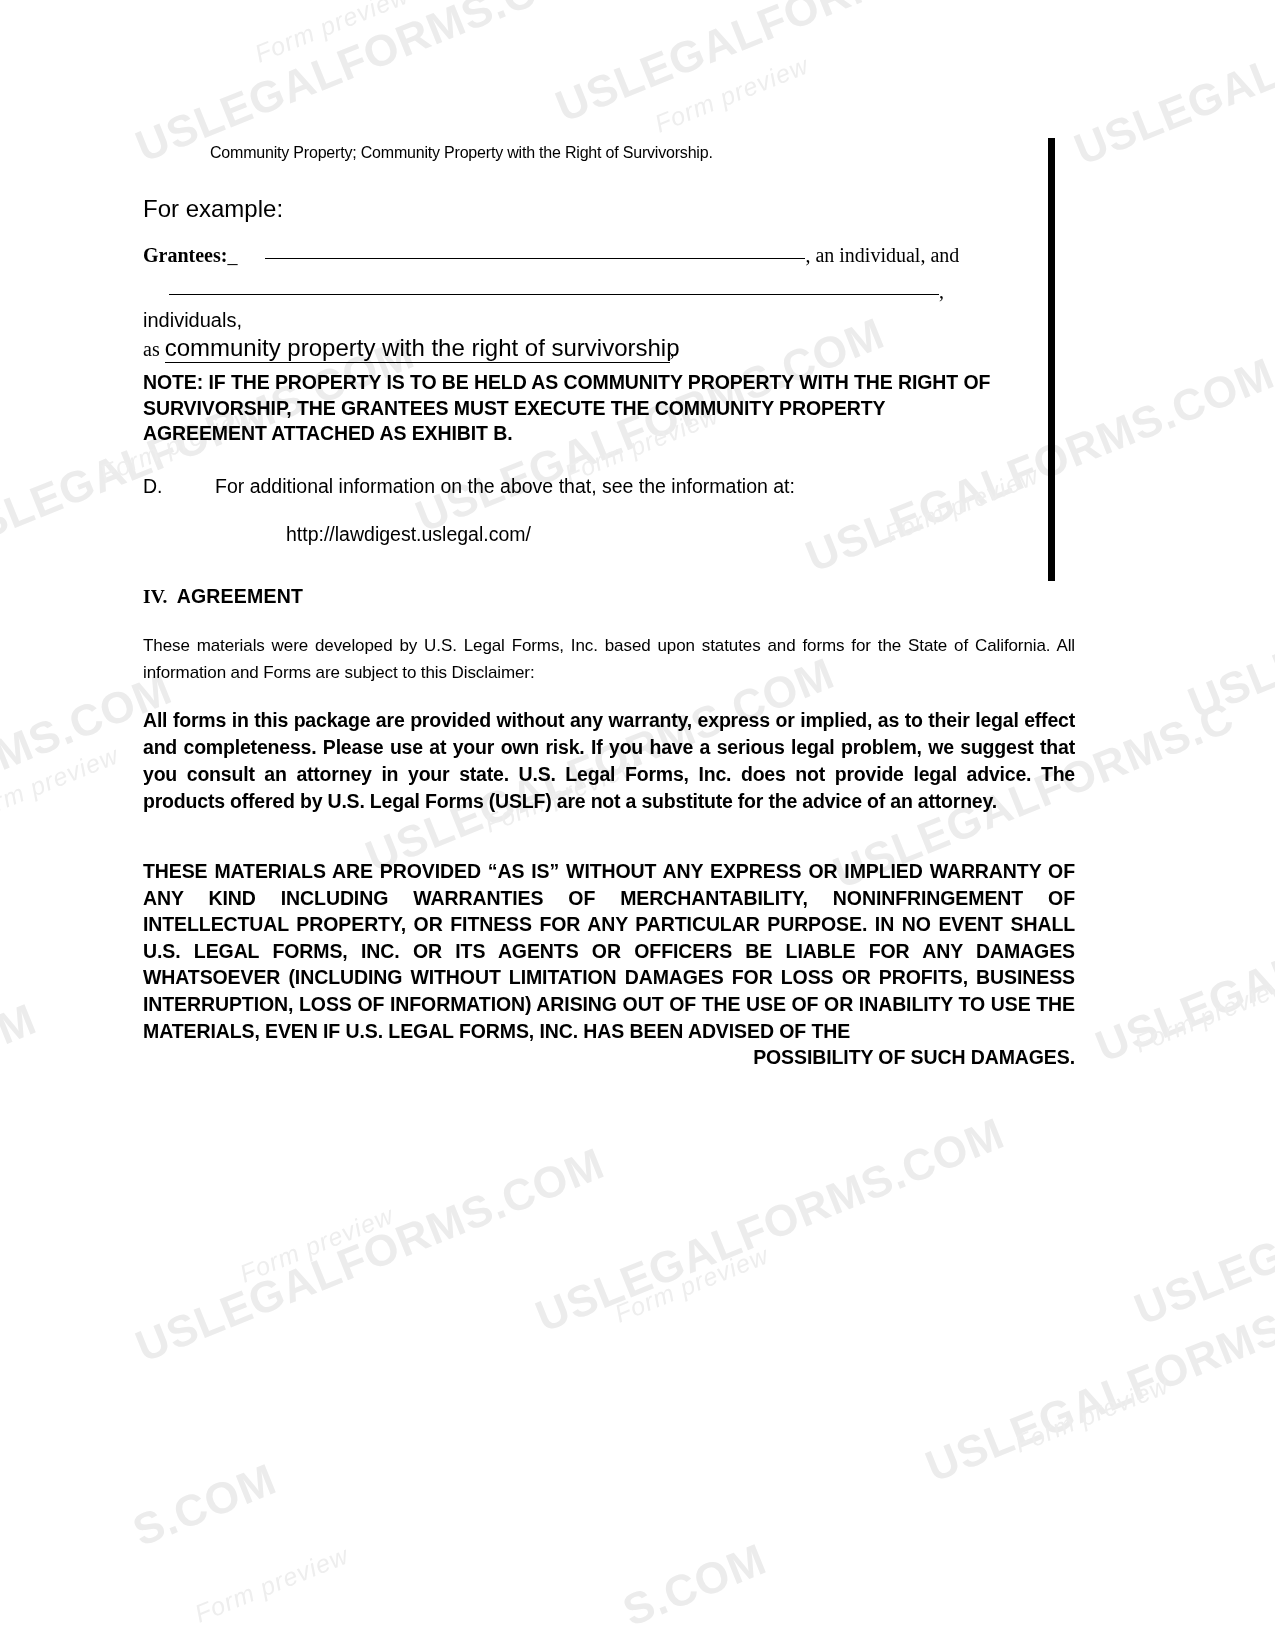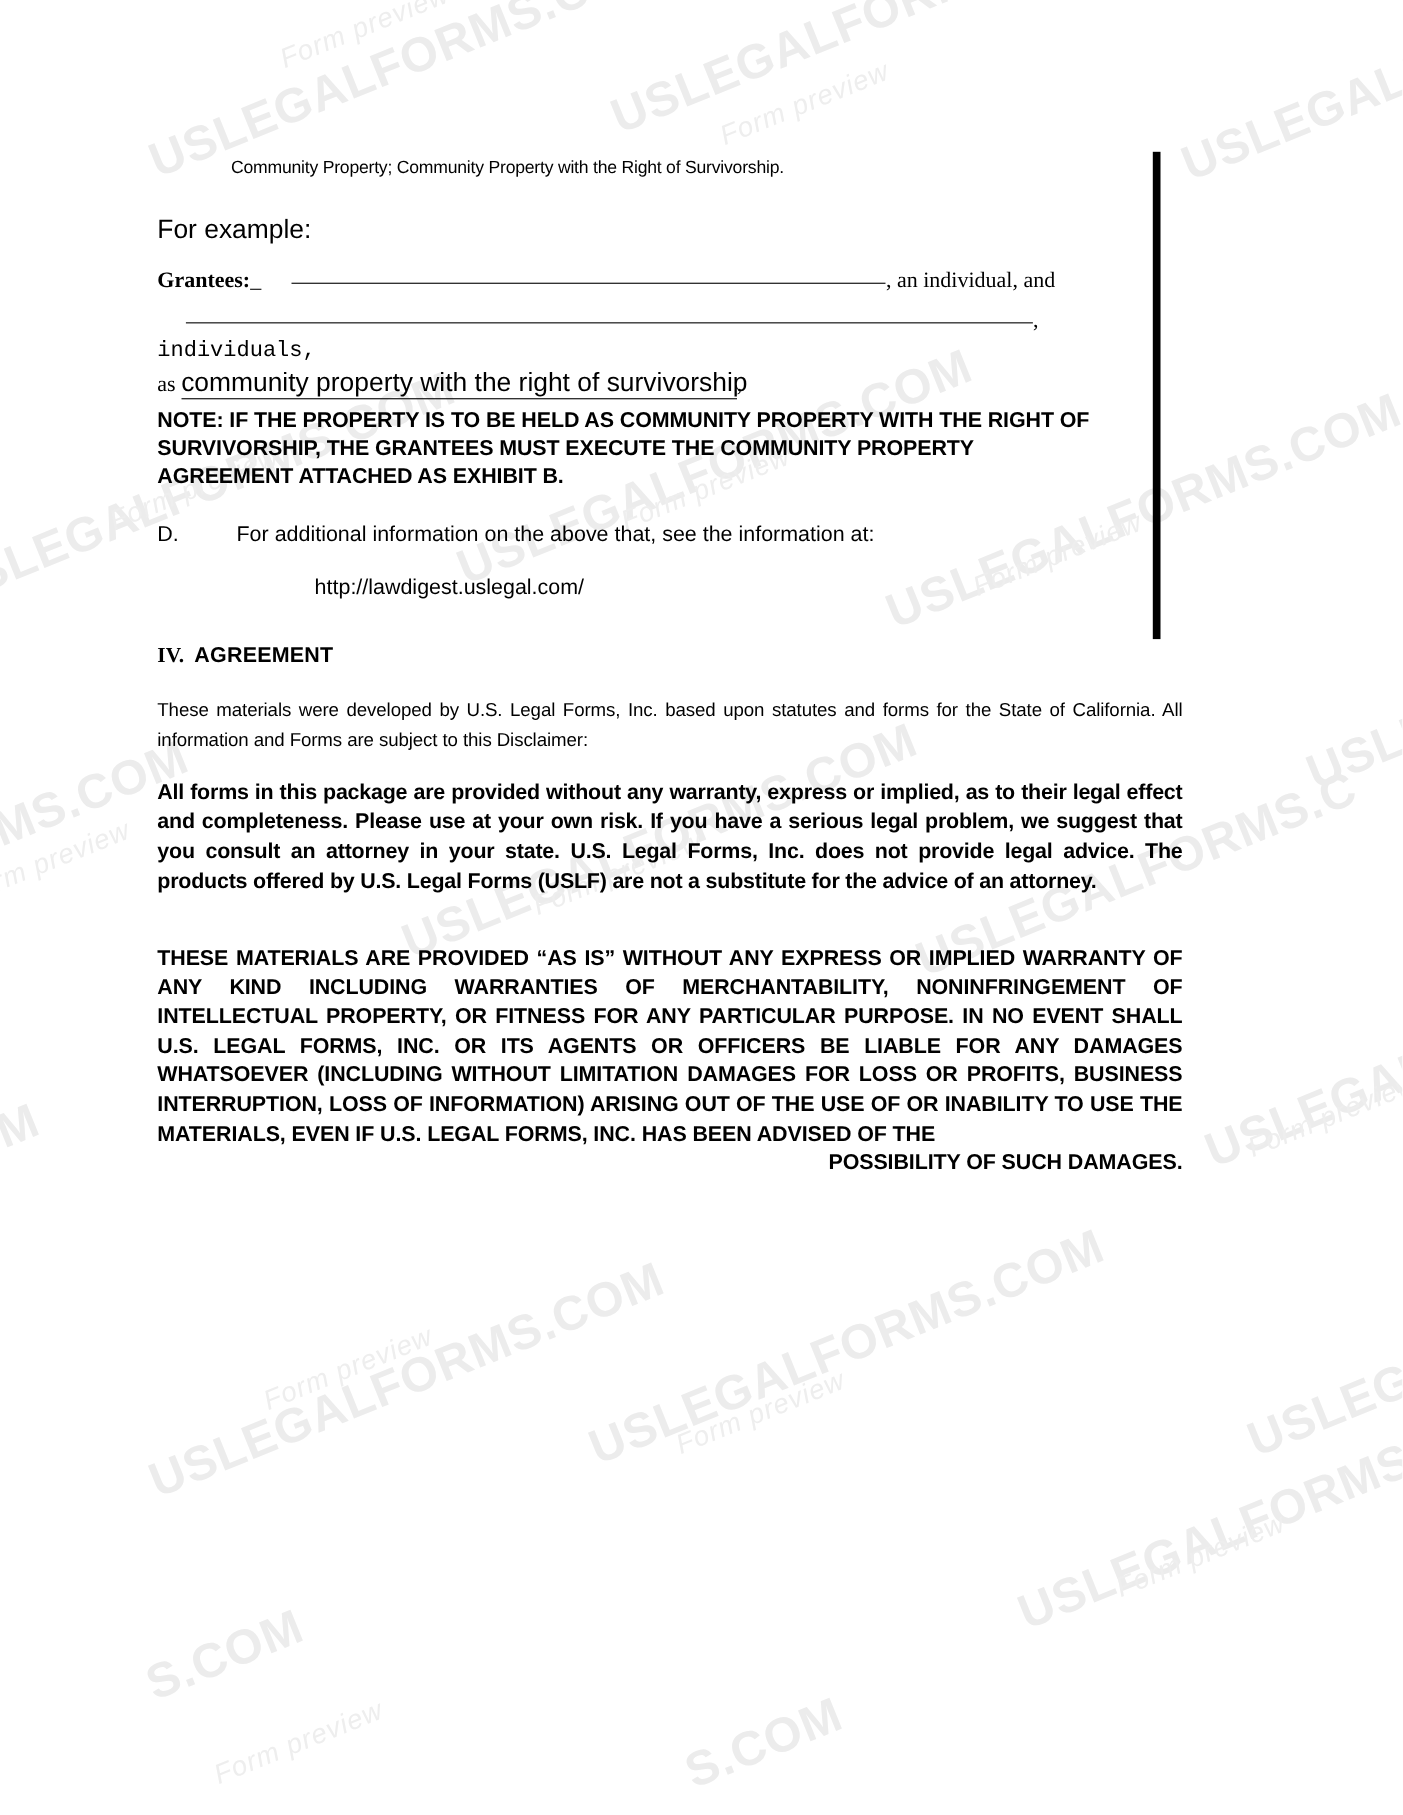--- a/index.html
+++ b/index.html
@@ -105,21 +105,21 @@
   .rule-2 { width: 770px; margin-left: 26px;}
 
   .grantee-line2 {
     font-family: "Liberation Serif", serif;
     font-size: 20px;
     line-height: 30px;
     white-space: nowrap;
     margin-top: 6px;
   }
   .grantee-line3 {
-    font-family: Liberation Mono, monospace;
+    font-family: Liberation Sans, sans-serif;
     font-size: 20px;
     line-height: 28px;
     white-space: nowrap;
   }
   .grantee-line4 {
     font-family: "Liberation Serif", serif;
     font-size: 20px;
     line-height: 28px;
     white-space: nowrap;
   }

